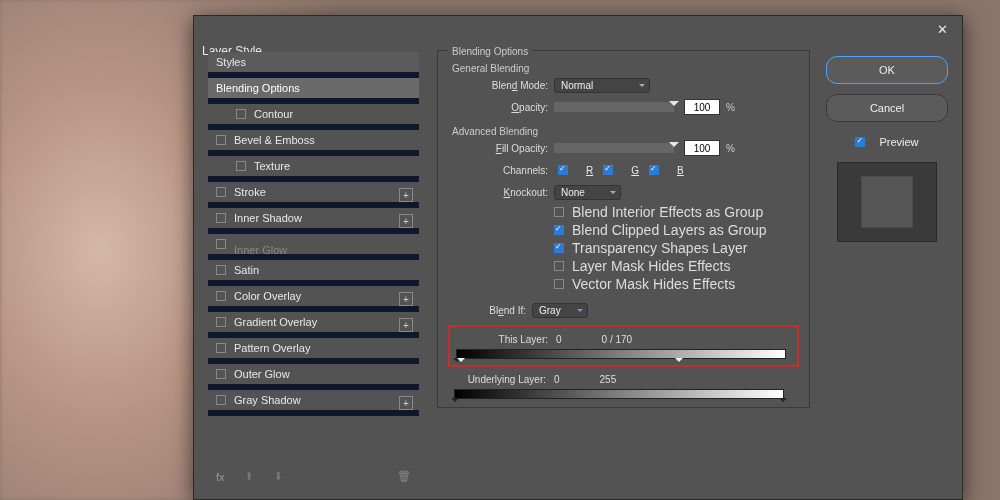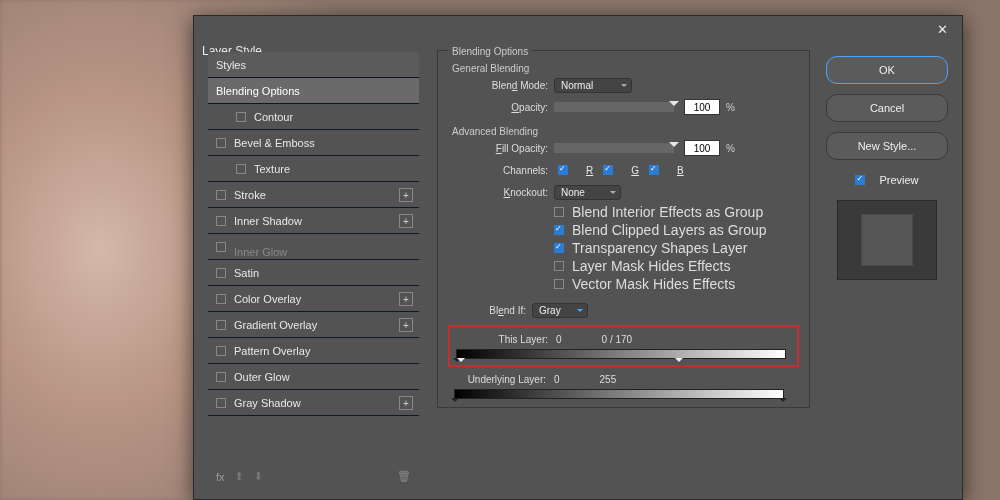--- a/index.html
+++ b/index.html
@@ -5,29 +5,29 @@
   * { box-sizing: border-box; margin: 0; padding: 0; font-family: Tahoma, Arial, sans-serif; }
   body { width: 1000px; height: 500px; background: #8a756a; overflow: hidden; position: relative; }
   .bg-blur { position: absolute; inset: 0; background: radial-gradient(ellipse 300px 400px at 100px 250px, #d4b8a8 0%, #b89585 40%, #8a756a 100%); filter: blur(2px); }
   .dialog { position: absolute; left: 193px; top: 15px; width: 770px; height: 485px; background: #535353; border: 1px solid #2a2a2a; box-shadow: 0 4px 20px rgba(0,0,0,0.6); color: #e8e8e8; font-size: 11px; }
   .titlebar { display: flex; align-items: center; height: 26px; padding: 0 8px; background: #535353; border-bottom: none; }
   .titlebar-title { font-size: 12px; flex: 1; margin-top: 43px; }
   .close-x { font-size: 13px; color: #e8e8e8; cursor: pointer; padding: 2px 6px; }
   .body { display: flex; height: calc(100% - 26px); }
   .col-left { width: 225px; padding: 10px 0 10px 14px; display: flex; flex-direction: column; }
   .styles-list { flex: 1; overflow: hidden; }
-  .style-item { display: flex; align-items: center; height: 26px; padding: 0 8px; border-bottom: 1px solid #0f172a; position: relative; }
+  .style-item { display: flex; align-items: center; height: 26px; padding: 0 8px; border-bottom: 6px solid #0f172a; position: relative; }
   .style-item.indent { padding-left: 28px; }
   .style-item.header { background: #5b5b5b; font-weight: normal; }
   .style-item.active { background: #6a6a6a; color: #fff; }
   .chk { width: 10px; height: 10px; border: 1px solid #888; margin-right: 8px; flex-shrink: 0; }
   .chk.checked { background: #2b7cd3; border-color:#2b7cd3; position:relative; }
   .chk.checked::after { content:"✓"; color:#fff; font-size:8px; position:absolute; top:-2px; left:0; }
   .plus-box { position: absolute; right: 6px; top: 6px; width: 14px; height: 14px; border: 1px solid #888; display:flex; align-items:center; justify-content:center; font-size:10px; color:#ccc; }
-  .left-footer { display:flex; align-items:center; gap:10px; padding: 6px 8px; color:#999; font-size:11px; }
+  .left-footer { display:flex; align-items:center; gap:20px; padding: 6px 8px; color:#999; font-size:11px; }
   .left-footer .spacer { flex:1; }
   .col-mid { flex: 1; padding: 8px 12px 10px 18px; position: relative; }
   .fieldset { border: 1px solid #3a3a3a; padding: 4px 10px 10px 10px; margin-bottom: 8px; }
   .fieldset > .legend { position: relative; top: -10px; background: #535353; display: inline-block; padding: 0 4px; color: #ccc; font-size: 10px; }
   .sub-legend { color:#ccc; font-size:10px; padding-left:4px; margin-top:-4px; }
   .row { display: flex; align-items: center; height: 22px; gap: 6px; }
   .row .lbl { width: 100px; text-align: right; color: #ddd; font-size: 10px; }
   .row .lbl u { text-decoration: underline; }
   .select { background: #444; border: 1px solid #333; color: #eee; padding: 1px 18px 1px 6px; font-size: 10px; position: relative; border-radius: 3px; }
   .select.blue::after { content:""; position:absolute; right:4px; top:5px; border:3px solid transparent; border-top-color:#4aa3ff; }
@@ -134,21 +134,21 @@
         <span style="color:#888">🗑</span>
       </div>
     </div>
 
     <div class="col-mid">
       <div class="fieldset" style="padding-bottom:6px">
         <span class="legend">Blending Options</span>
         <div class="sub-legend">General Blending</div>
         <div class="row">
           <span class="lbl">Blen<u>d</u> Mode:</span>
-          <span class="select" style="width:78px">Normal</span>
+          <span class="select" style="width:96px">Normal</span>
         </div>
         <div class="row">
           <span class="lbl"><u>O</u>pacity:</span>
           <div class="slider">
               <span class="thumb" style="right:-5px"></span>
             </div>
           <span class="numbox">100</span>
           <span class="pct">%</span>
         </div>
 
@@ -226,21 +226,20 @@
             <span class="gtri b" style="left:-4px"></span>
             <span class="gtri b" style="right:-4px"></span>
           </div>
         </div>
       </div>
     </div>
 
     <div class="col-right">
       <div class="btn primary">OK</div>
       <div class="btn">Cancel</div>
-      <div class="btn">New Style...</div>
       <div class="preview-chk">
         <span class="chk checked"></span>
         <span>Preview</span>
       </div>
       <div class="preview-swatch">
         <div class="preview-inner"></div>
       </div>
     </div>
   </div>
 </div>

